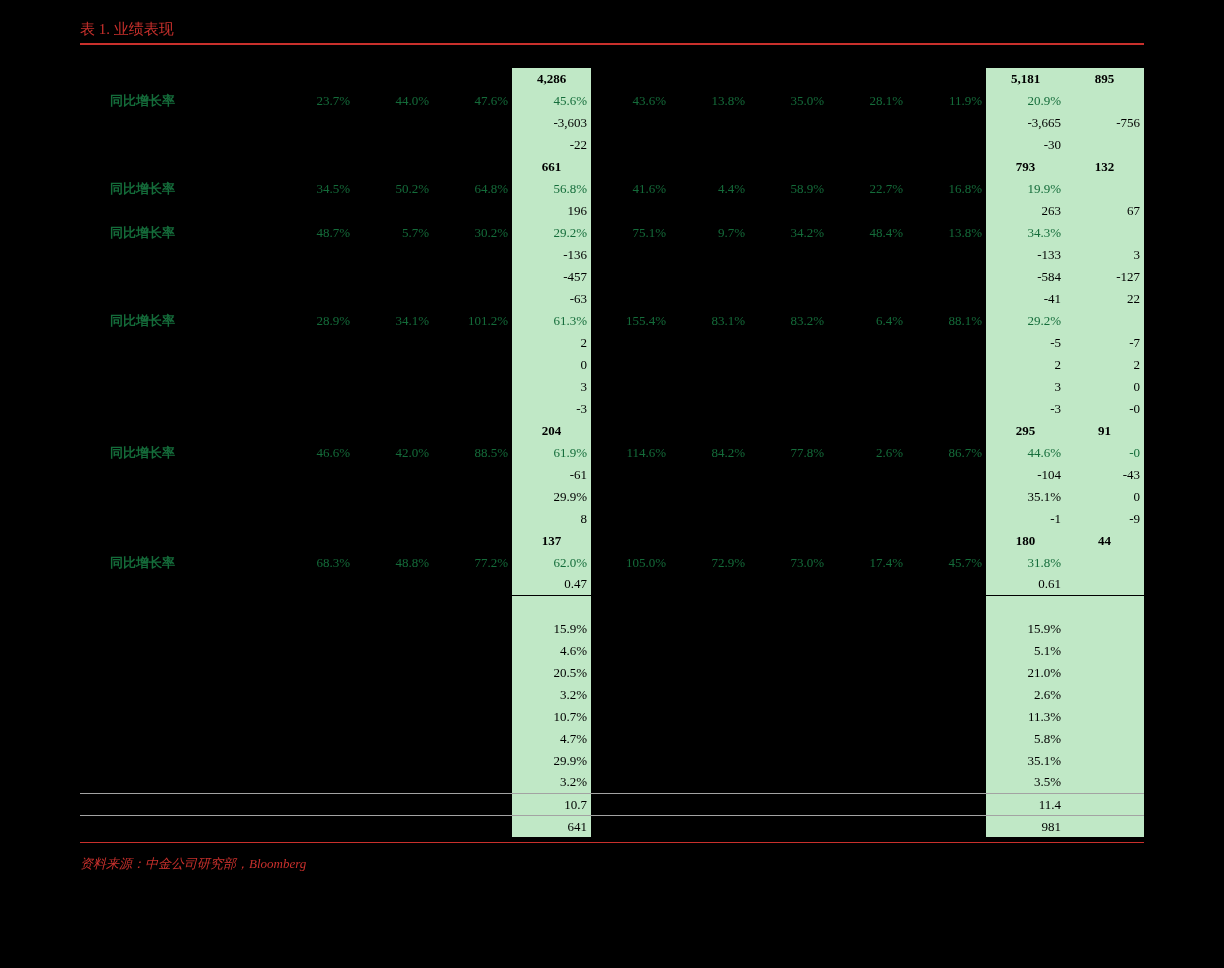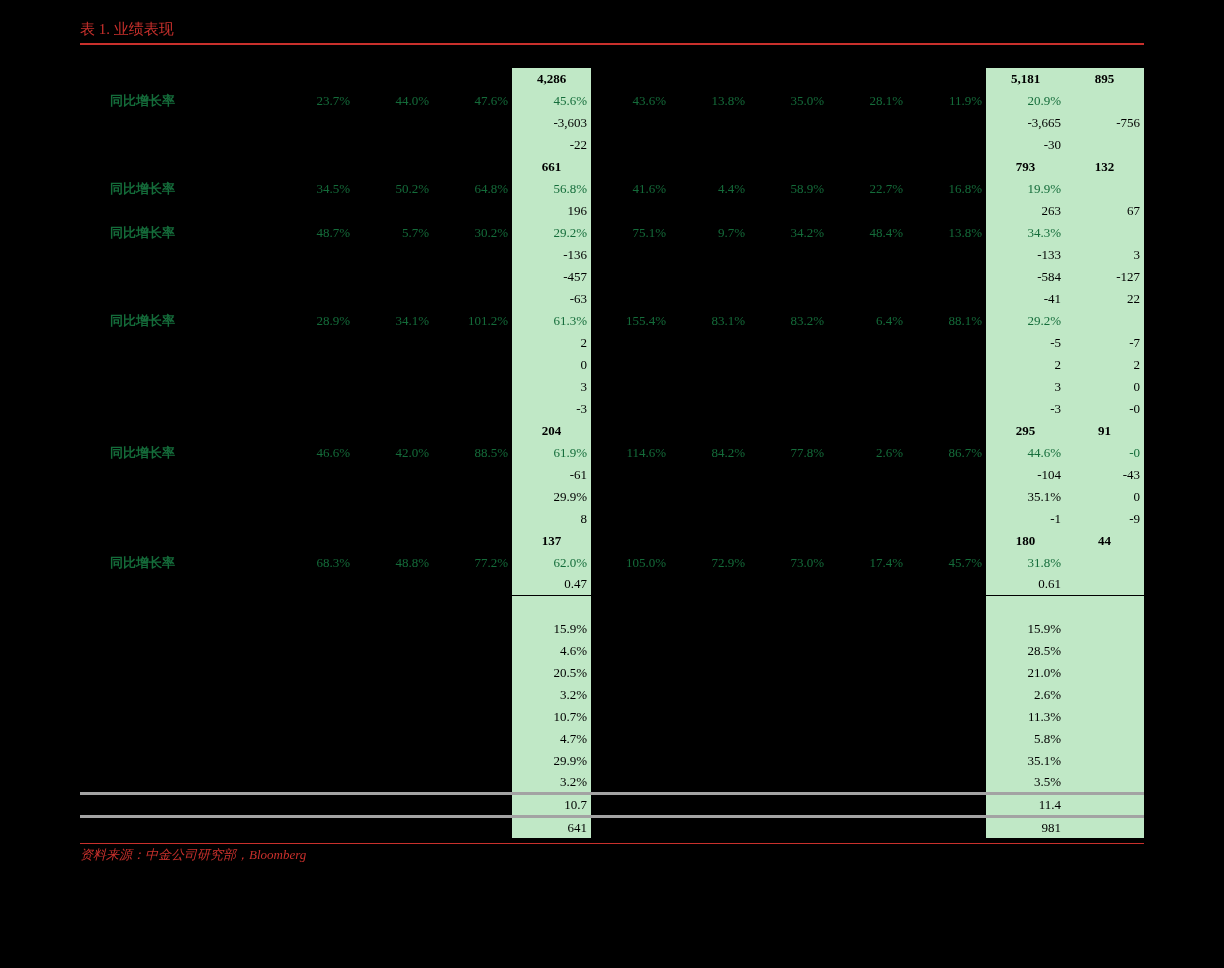--- a/index.html
+++ b/index.html
@@ -56,32 +56,32 @@
     padding-left: 30px;
   }
   .bold td {
     font-weight: bold;
     text-align: center;
   }
   .bold td:first-child {
     font-weight: normal;
   }
   .sep td {
-    border-top: 3px solid #a3a3a3;
+    border-top: 1px solid #a3a3a3;
   }
   .bottom-border td {
     border-bottom: 1px solid #000;
   }
   .footer {
     color: #c9302c;
     font-style: italic;
     font-size: 13px;
     margin-top: 4px;
     border-top: 1px solid #c9302c;
-    padding-top: 2px;
+    padding-top: 12px;
   }
 </style>
 </head>
 <body>
 
 <div class="page">
   <div class="title">表 1. 业绩表现</div>
   <table>
     <thead>
       <tr id="header-row">
@@ -468,21 +468,21 @@
           <td></td>
           <td></td>
           <td></td>
           <td></td>
           <td class="hl">4.6%</td>
           <td></td>
           <td></td>
           <td></td>
           <td></td>
           <td></td>
-          <td class="hl">28.5%</td>
+          <td class="hl">5.1%</td>
           <td class="hl"></td>
         </tr>
         <tr>
           <td></td>
           <td></td>
           <td></td>
           <td></td>
           <td class="hl">20.5%</td>
           <td></td>
           <td></td>

